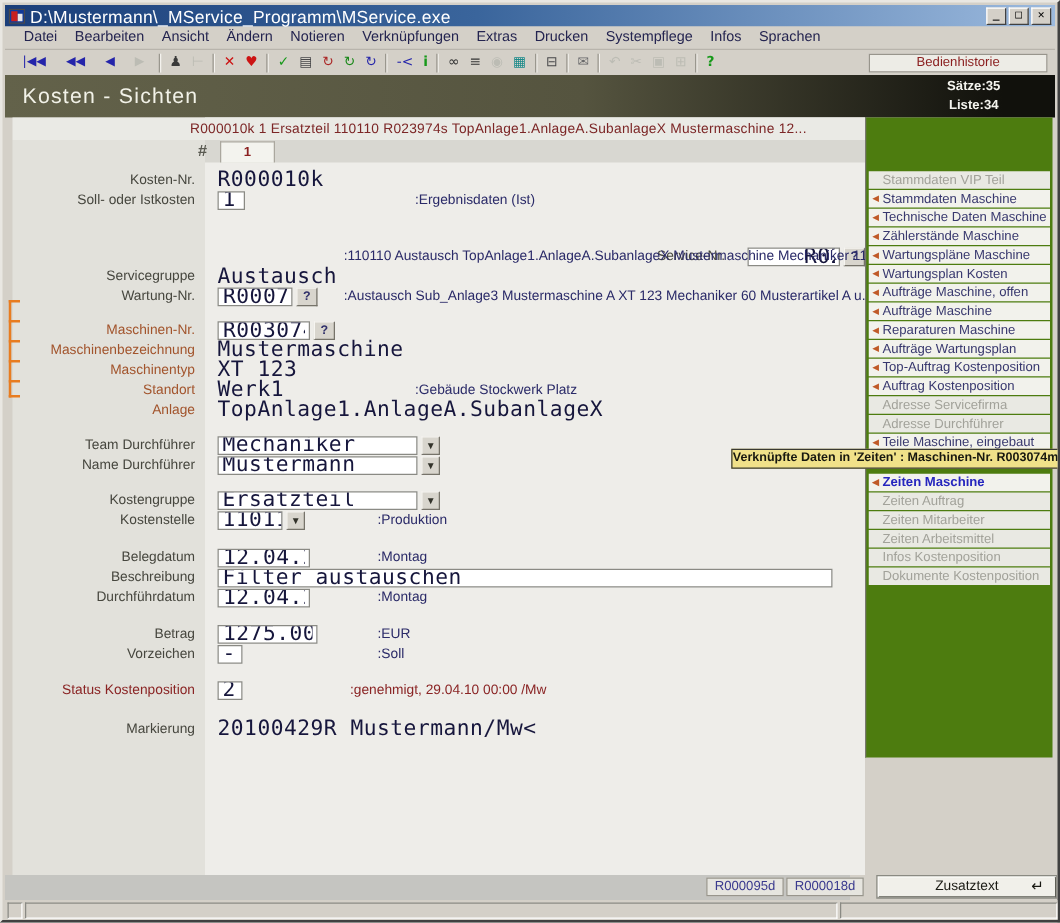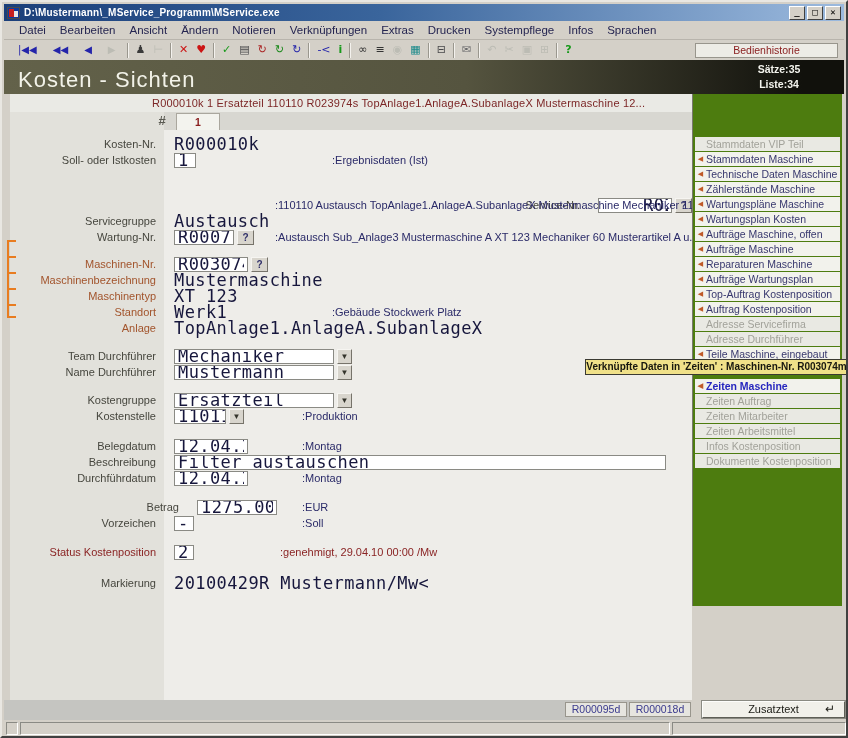--- a/index.html
+++ b/index.html
@@ -12,21 +12,21 @@
     overflow:hidden;
   }
   
   .titlebar { position:absolute; left:2px; top:2px; right:2px; height:17px;
     background:linear-gradient(90deg,#1b3f7a,#3a659c 45%,#9cbade);
     display:flex; align-items:center; padding:0 3px; }
   .app-icon { width:13px; height:12px; margin-right:4px; background:#103a9a;
     border:1px solid #4a4a4a; position:relative; }
   .app-icon::after { content:""; position:absolute; left:1px; top:1px; width:5px; height:8px; background:#c82020; }
   .app-icon::before { content:""; position:absolute; right:1px; top:3px; width:4px; height:6px; background:#e8e8e8; }
-  .title { color:#fff; font-size:10px; font-weight:bold; letter-spacing:0.2px; }
+  .title { color:#fff; font-size:14px; font-weight:normal; letter-spacing:0.2px; }
   .winctrls { margin-left:auto; display:flex; gap:2px; }
   .wbtn { width:16px; height:14px; background:#d4d0c8; border:1px solid;
     border-color:#fff #404040 #404040 #fff; font-size:9px; line-height:11px;
     text-align:center; color:#000; font-weight:bold; font-family:"DejaVu Sans Mono",monospace; }
   
   .menubar { position:absolute; left:2px; top:19px; right:2px; height:19px;
     display:flex; align-items:center; padding-left:8px; border-bottom:1px solid #b8b4ac; }
   .mitem { font-size:11.5px; color:#242450; padding:2px 7px; }
   
   .toolbar { position:absolute; left:2px; top:38px; right:2px; height:20px;
@@ -34,21 +34,21 @@
   .ticon { font-size:11px; line-height:16px; padding:0 4px; font-family:"DejaVu Sans",sans-serif; white-space:nowrap; }
   .ticon.big { font-size:10px; padding:0 8px; }
   .tsep { width:2px; height:15px; margin:0 3px;
     border-left:1px solid #9a978e; border-right:1px solid #f4f2ee; }
   .histbtn { position:absolute; right:6px; top:3px; width:143px; height:15px;
     background:#edece6; border:1px solid #98958c; font-size:10.5px; color:#8b2020;
     font-family:"Liberation Sans",sans-serif; text-align:center; line-height:13px; }
   
   .header { position:absolute; left:2px; top:58px; right:2px; height:34px;
     background:linear-gradient(90deg,#63624a,#55543f 55%,#11110c 95%); }
-  .htitle { position:absolute; left:14px; top:7px; font-size:22px; color:#f2f2e8; letter-spacing:1px; }
+  .htitle { position:absolute; left:14px; top:7px; font-size:17px; color:#f2f2e8; letter-spacing:1px; }
   .hcounts { position:absolute; right:10px; top:2px; width:110px; font-size:10.5px; font-weight:bold; color:#f4f4ee; }
   .hcounts .crow { display:flex; justify-content:center; height:15px; line-height:15px; }
   
   .fieldcol { position:absolute; left:162px; top:92px; width:528px; height:606px; background:#eeede9; }
   .labelcol { position:absolute; left:8px; top:110px; width:154px; height:588px; background:#e2e1db; }
   .summary { position:absolute; left:8px; top:92px; width:682px; height:18px; background:#eaeae5;
     font-size:11px; color:#7c2626; line-height:18px; padding-left:142px; white-space:nowrap; overflow:hidden; letter-spacing:0.2px; }
   .tabstrip { position:absolute; left:162px; top:110px; width:528px; height:18px; background:#d8d7d1; }
   .hashmark { position:absolute; left:151px; top:110px; width:18px; height:18px; font-size:13px; font-weight:bold;
     color:#5a5a52; text-align:center; line-height:18px; }
@@ -276,21 +276,21 @@
       </div>
       <div class="frow">
         <span class="lbl">Beschreibung</span>
         <input class="tin" readonly="" value="Filter austauschen" style="width: 492px;">
       </div>
       <div class="frow">
         <span class="lbl">Durchführdatum</span>
         <input class="tin" readonly="" value="12.04.2010" style="width: 74px;">
         <span class="note" style="left: 292px;">:Montag</span>
       </div>
-      <div class="frow" style="margin-top: 13px; padding-left: 23px;">
+      <div class="frow" style="margin-top: 13px;">
         <span class="lbl">Betrag</span>
         <input class="tin right" readonly="" value="1275.00" style="width: 80px;">
         <span class="note" style="left: 292px;">:EUR</span>
       </div>
       <div class="frow">
         <span class="lbl">Vorzeichen</span>
         <input class="tin" readonly="" value="-" style="width: 20px;">
         <span class="note" style="left: 292px;">:Soll</span>
       </div>
       <div class="frow" style="margin-top: 13px;">

